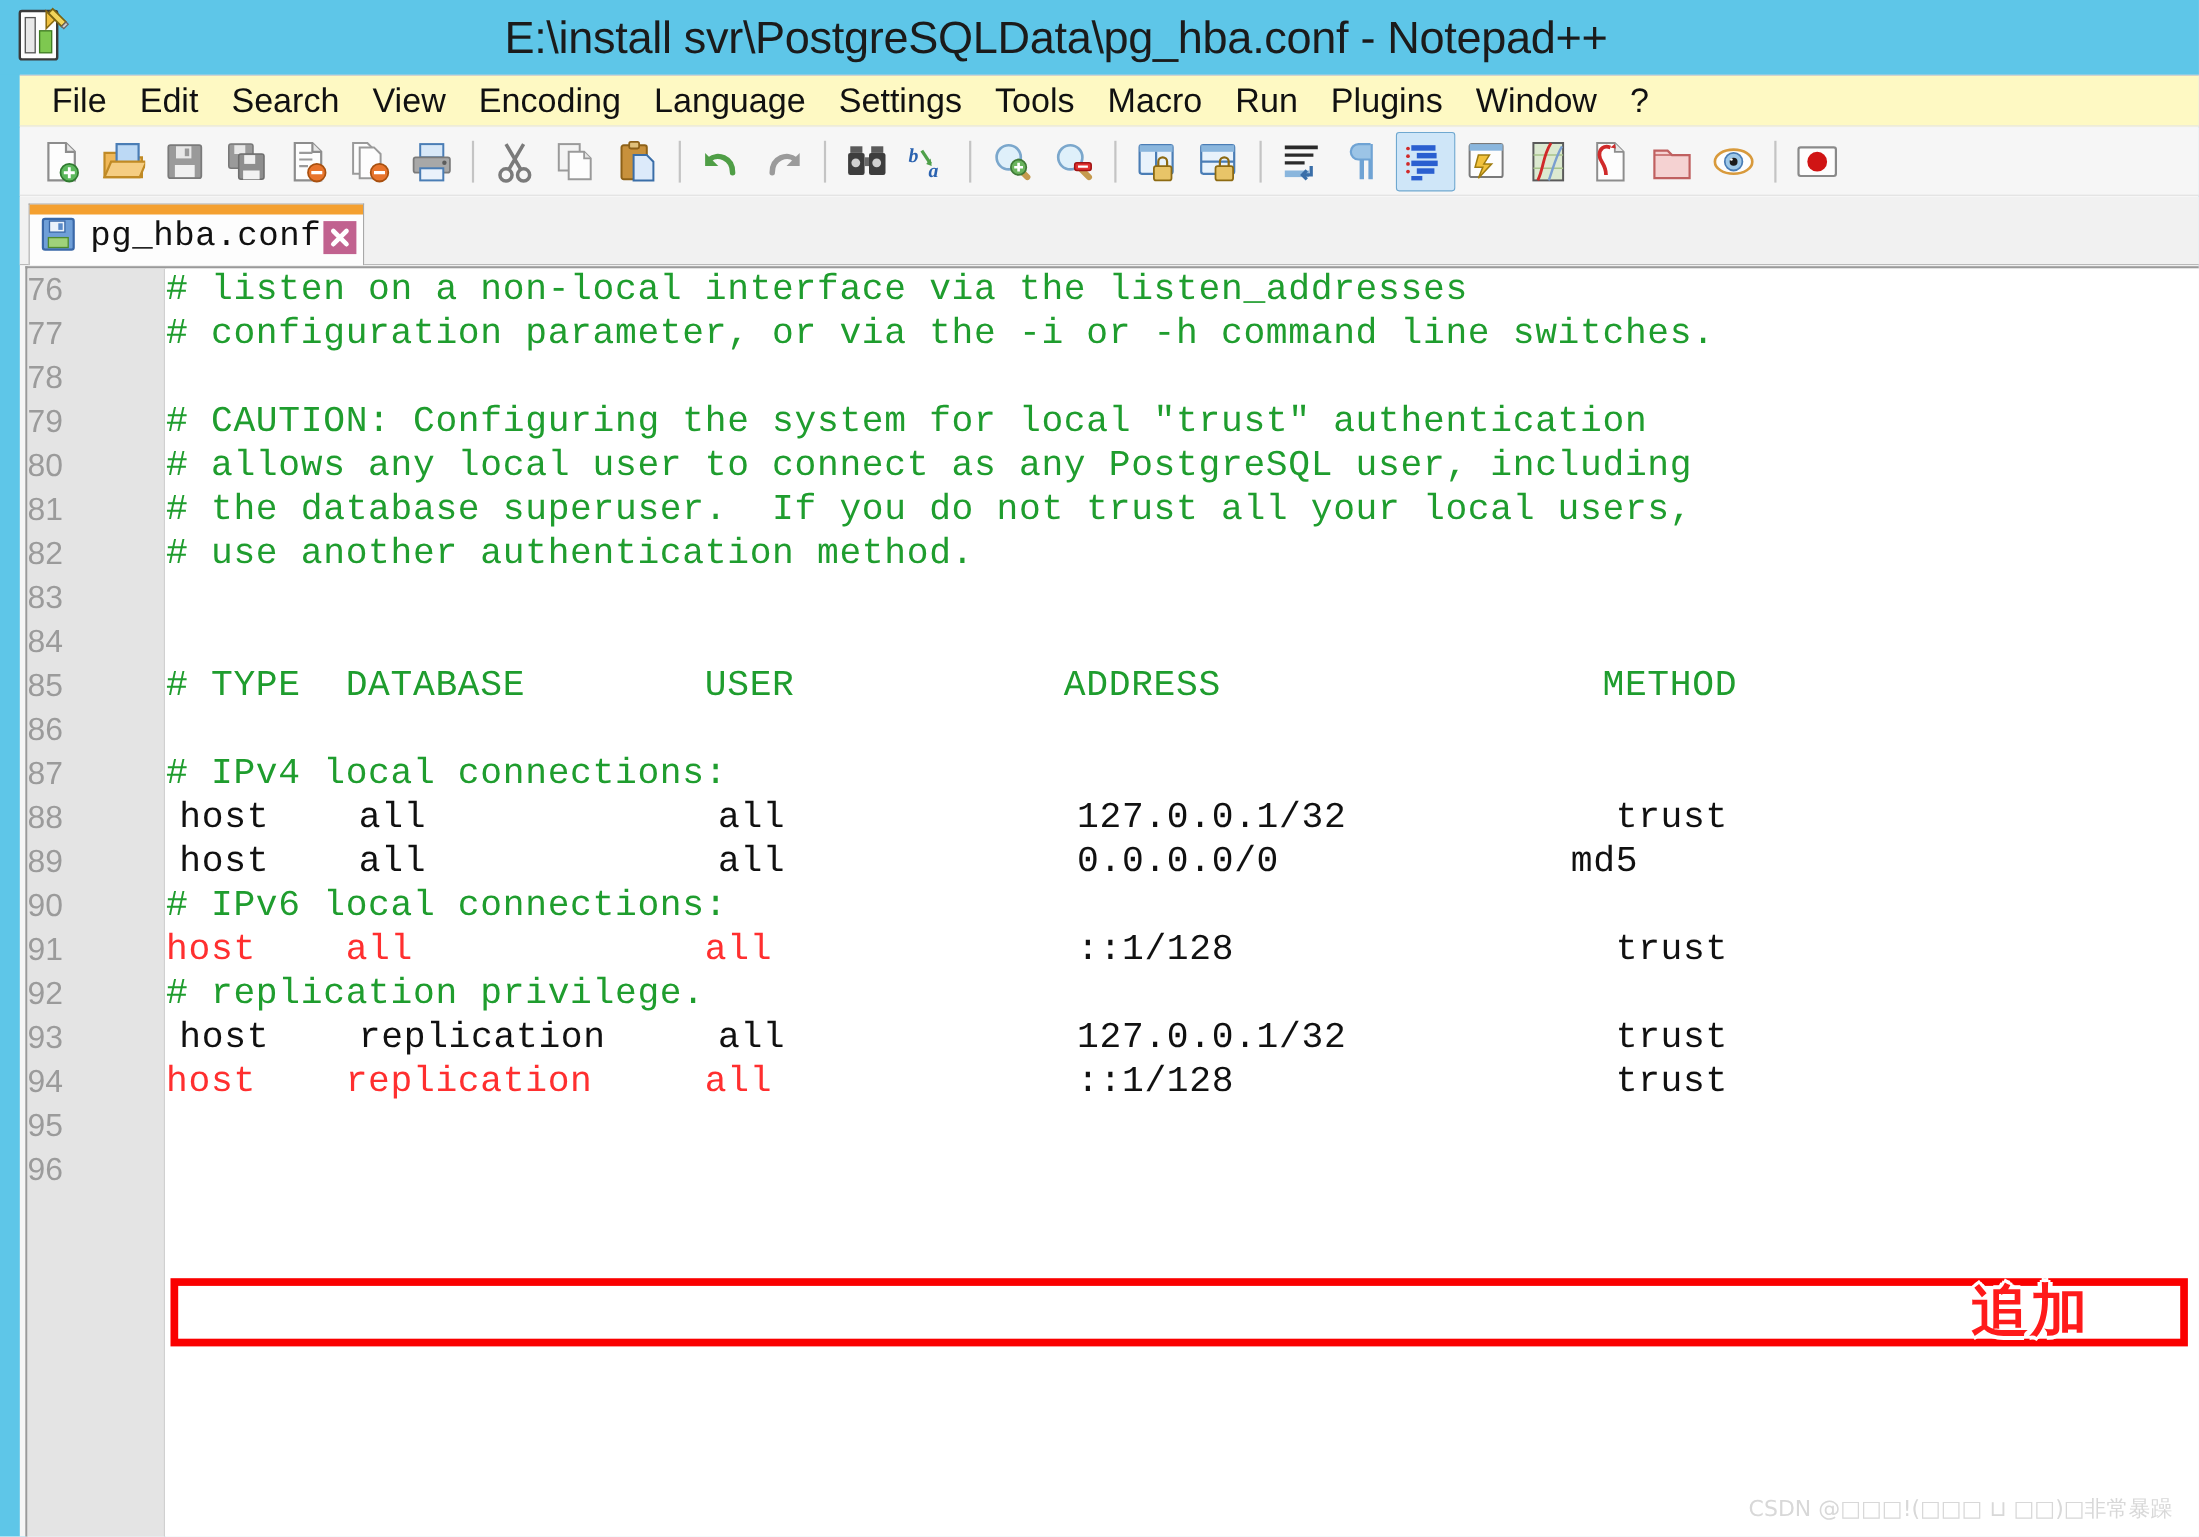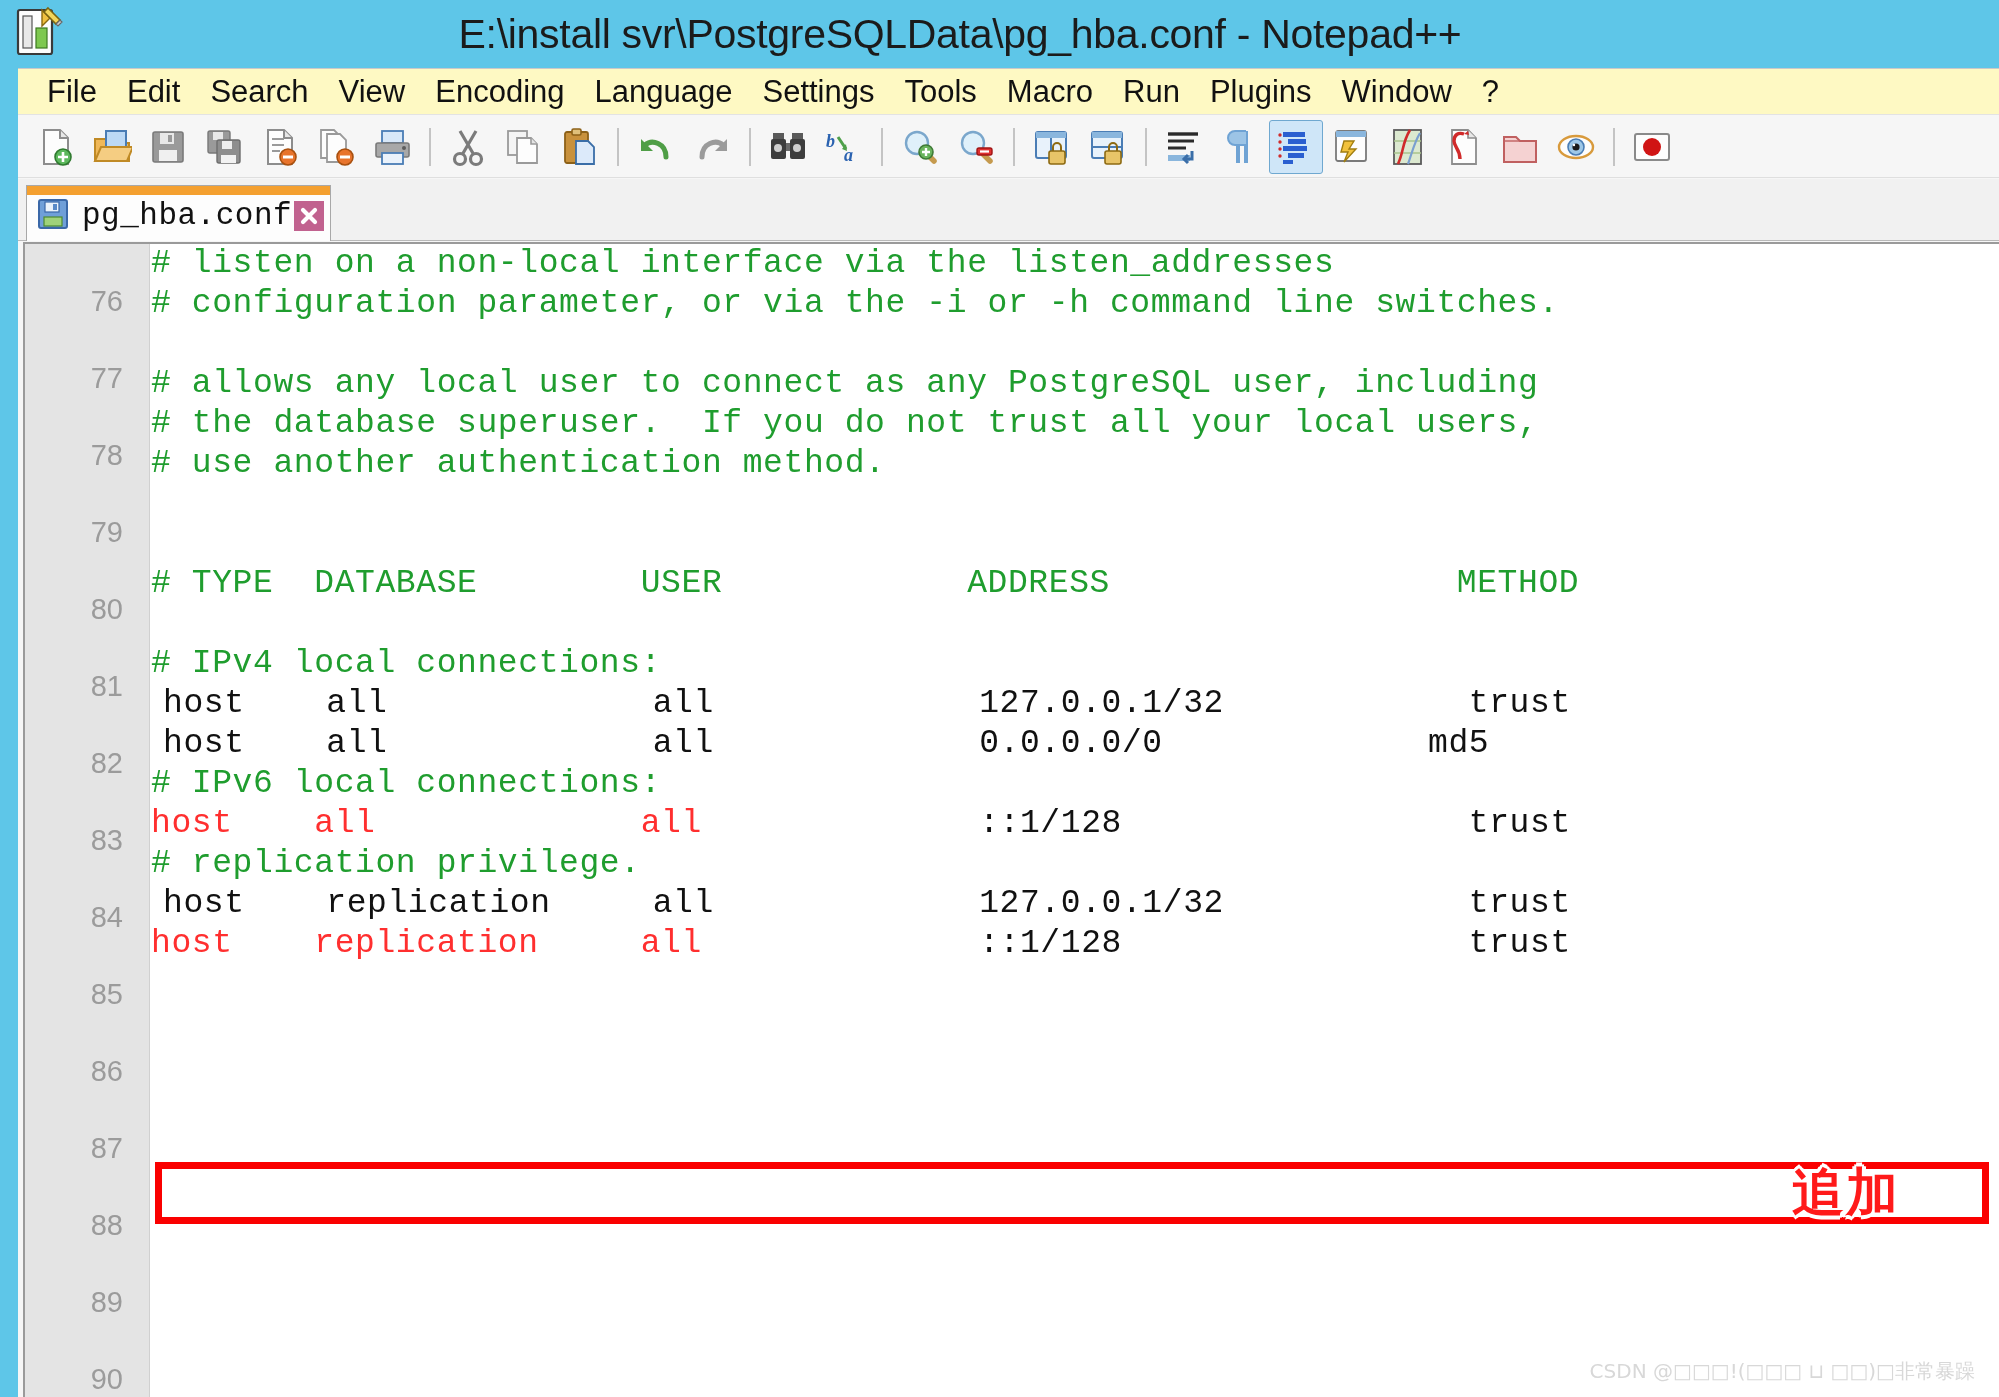--- a/index.html
+++ b/index.html
@@ -164,26 +164,25 @@
     position: relative;
     height: 40px;
     line-height: 40px;
     white-space: pre;
     font-family: "Liberation Mono", monospace;
     font-size: 33px;
     letter-spacing: 0.6px;
   }
   .ln {
     height: 40px; line-height: 40px;
-    text-align: right;
+    text-align: left;
     padding-right: 26px;
     font-family: "Liberation Sans", sans-serif;
     font-size: 29px;
     color: #9b9b9b;
-    margin-top: 37px;
   }
   .c-comment { color: #1f9d2e; }
   .c-black   { color: #111111; padding-left: 12px; }
   .c-red     { color: #ff2f2f; }
 
   
   .redbox {
     position: absolute;
     left: 130px; top: 918px;
     width: 1834px; height: 62px;
@@ -524,20 +523,21 @@
           <div class="ln">92</div>
           <div class="ln">93</div>
           <div class="ln">94</div>
           <div class="ln">95</div>
           <div class="ln">96</div>
         </div>
       <div class="code-area" id="codearea">
           <div class="line"><span class="c-comment"># listen on a non-local interface via the listen_addresses</span></div>
           <div class="line"><span class="c-comment"># configuration parameter, or via the -i or -h command line switches.</span></div>
           <div class="line"><span class="c-black"></span></div>
+          <div class="line"><span class="c-comment"># CAUTION: Configuring the system for local "trust" authentication</span></div>
           <div class="line"><span class="c-comment"># allows any local user to connect as any PostgreSQL user, including</span></div>
           <div class="line"><span class="c-comment"># the database superuser.  If you do not trust all your local users,</span></div>
           <div class="line"><span class="c-comment"># use another authentication method.</span></div>
           <div class="line"><span class="c-black"></span></div>
           <div class="line"><span class="c-black"></span></div>
           <div class="line"><span class="c-comment"># TYPE  DATABASE        USER            ADDRESS                 METHOD</span></div>
           <div class="line"><span class="c-black"></span></div>
           <div class="line"><span class="c-comment"># IPv4 local connections:</span></div>
           <div class="line"><span class="c-black">host    all             all             127.0.0.1/32            trust</span></div>
           <div class="line"><span class="c-black">host    all             all             0.0.0.0/0             md5</span></div>

